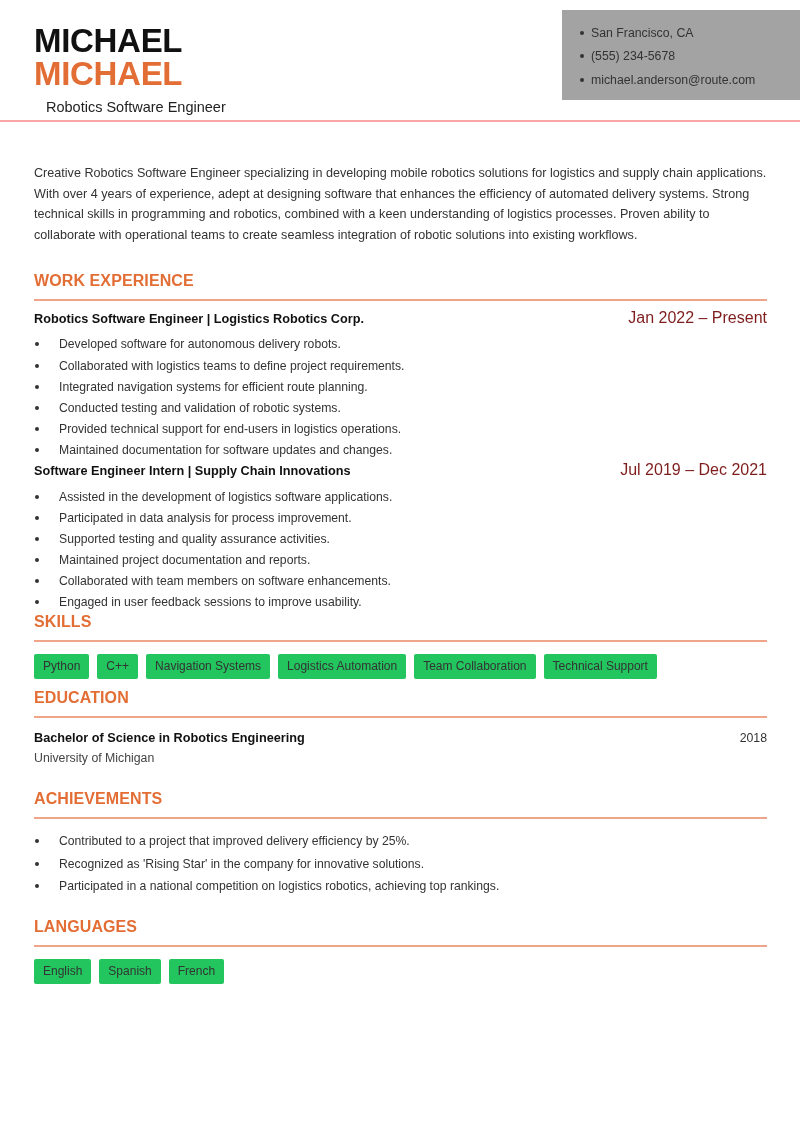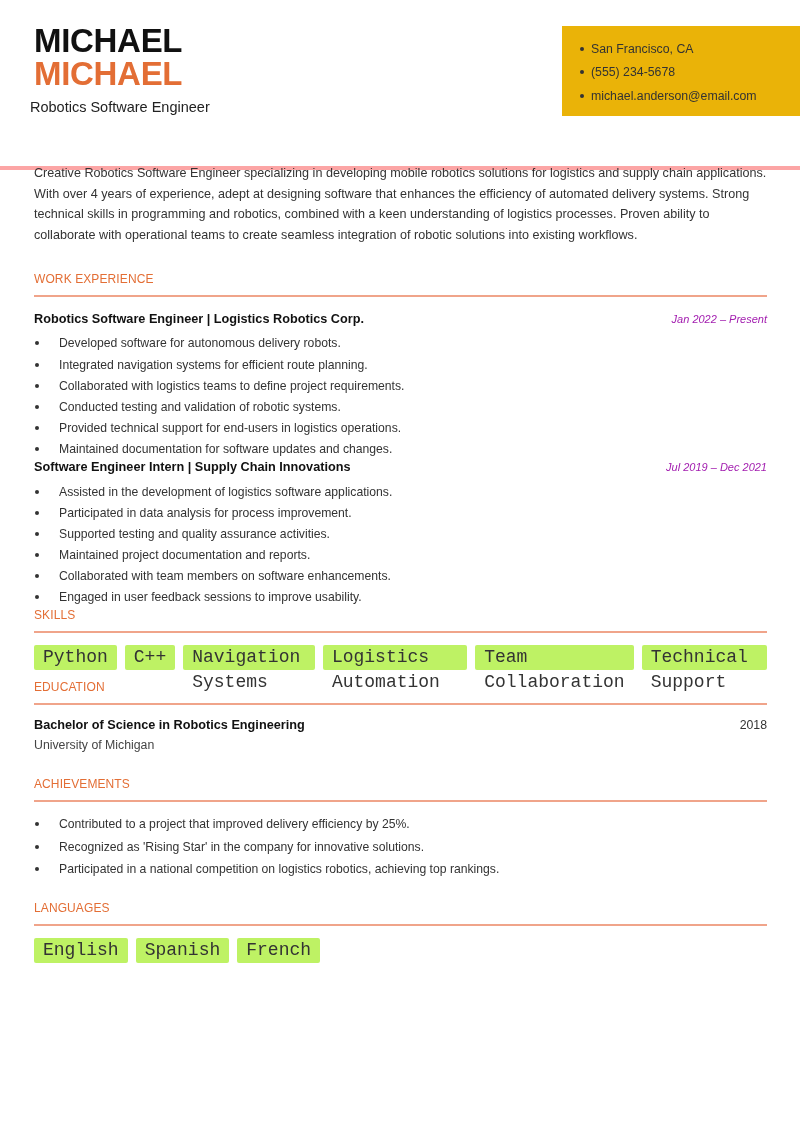--- a/index.html
+++ b/index.html
@@ -1,42 +1,42 @@
 <!DOCTYPE html>
 <html><head>
   <meta charset="utf-8">
   <style>
     * { box-sizing: border-box; margin: 0; padding: 0; }
     html, body { width: 800px; height: 1130px; background: #ffffff; }
     body { font-family: "Liberation Sans", "DejaVu Sans", sans-serif; color: #222; position: relative; overflow: hidden; }
 
-    .header { position: relative; height: 170px; border-bottom: 4px solid #fca5a5; }
+    .header { position: relative; height: 122px; border-bottom: 2px solid #fca5a5; }
     .name-first { position: absolute; left: 34px; top: 24px; font-size: 33px; font-weight: 700; color: #111; letter-spacing: -0.3px; line-height: 34px; }
     .name-last { position: absolute; left: 34px; top: 57px; font-size: 33px; font-weight: 700; color: #e36e35; letter-spacing: -0.3px; line-height: 34px; }
-    .job-title { position: absolute; left: 30px; top: 99px; font-size: 14.5px; color: #222; }
+    .job-title { position: absolute; left: 46px; top: 99px; font-size: 14.5px; color: #222; }
 
-    .contact-box { position: absolute; left: 562px; top: 26px; width: 238px; height: 90px; background: #eab308; padding: 11px 0 0 18px; }
+    .contact-box { position: absolute; left: 562px; top: 10px; width: 238px; height: 90px; background: #a3a3a3; padding: 11px 0 0 18px; }
     .contact-item { display: flex; align-items: center; font-size: 12.3px; color: #333; height: 23.5px; }
     .bullet { display: inline-block; width: 4px; height: 4px; background: #333; border-radius: 50%; margin-right: 7px; flex: 0 0 auto; }
 
     .content { position: absolute; left: 34px; top: 163px; width: 733px; }
     .summary { font-size: 12.6px; line-height: 20.7px; color: #333; }
 
-    .section-title { font-size: 12px; font-weight: 400; color: #e36e35; letter-spacing: 0.1px; }
+    .section-title { font-size: 16px; font-weight: 700; color: #e36e35; letter-spacing: 0.1px; }
     .section-rule { height: 2px; background: #f0a48a; margin-top: 9px; }
 
     .job-head { display: flex; justify-content: space-between; align-items: baseline; }
     .job-role { font-size: 12.7px; font-weight: 700; color: #111; }
-    .job-date { font-size: 11px; color: #a21caf; font-style: italic; }
+    .job-date { font-size: 16px; color: #7f1d1d; }
     ul.bullets { list-style: none; margin-top: 7px; }
     ul.bullets li { display: flex; align-items: center; font-size: 12.2px; color: #333; height: 21.2px; padding-left: 1px; gap: 12px; }
     ul.bullets li .bullet { margin-right: 8px; }
 
     .tags { display: flex; gap: 8px; margin-top: 12px; }
-    .tag { background: #bef264; font-size: 18px; color: #333; padding: 0 9px; height: 25px; line-height: 25px; border-radius: 2px; font-family: Liberation Mono, monospace; }
+    .tag { background: #22c55e; font-size: 12px; color: #333; padding: 0 9px; height: 25px; line-height: 25px; border-radius: 2px; }
 
     .edu-head { display: flex; justify-content: space-between; align-items: flex-end; }
     .edu-degree { font-size: 12.7px; font-weight: 700; color: #111; }
     .edu-year { font-size: 12.3px; color: #333; }
     .edu-school { font-size: 12.3px; color: #444; margin-top: 6px; }
   </style>
 </head>
 <body>
 
 <div class="header">
@@ -48,49 +48,49 @@
     <div class="contact-item">
       <span class="bullet"></span>
       <span>San Francisco, CA</span>
     </div>
     <div class="contact-item">
       <span class="bullet"></span>
       <span>(555) 234-5678</span>
     </div>
     <div class="contact-item">
       <span class="bullet"></span>
-      <span>michael.anderson@email.com</span>
+      <span>michael.anderson@route.com</span>
     </div>
   </div>
 </div>
 
 <div class="content">
   <p class="summary">Creative Robotics Software Engineer specializing in developing mobile robotics solutions for logistics and supply chain applications. With over 4 years of experience, adept at designing software that enhances the efficiency of automated delivery systems. Strong technical skills in programming and robotics, combined with a keen understanding of logistics processes. Proven ability to collaborate with operational teams to create seamless integration of robotic solutions into existing workflows.</p>
 
   <div style="margin-top:26px;">
     <div class="section-title">WORK EXPERIENCE</div>
     <div class="section-rule"></div>
 
-    <div style="margin-top:15px;">
+    <div style="margin-top:8px;">
       <div class="job-head">
         <span class="job-role">Robotics Software Engineer | Logistics Robotics Corp.</span>
         <span class="job-date">Jan 2022 – Present</span>
       </div>
       <ul class="bullets">
         <li>
             <span class="bullet"></span>
             <span>Developed software for autonomous delivery robots.</span>
           </li>
         <li>
             <span class="bullet"></span>
-            <span>Integrated navigation systems for efficient route planning.</span>
+            <span>Collaborated with logistics teams to define project requirements.</span>
           </li>
         <li>
             <span class="bullet"></span>
-            <span>Collaborated with logistics teams to define project requirements.</span>
+            <span>Integrated navigation systems for efficient route planning.</span>
           </li>
         <li>
             <span class="bullet"></span>
             <span>Conducted testing and validation of robotic systems.</span>
           </li>
         <li>
             <span class="bullet"></span>
             <span>Provided technical support for end-users in logistics operations.</span>
           </li>
         <li>

